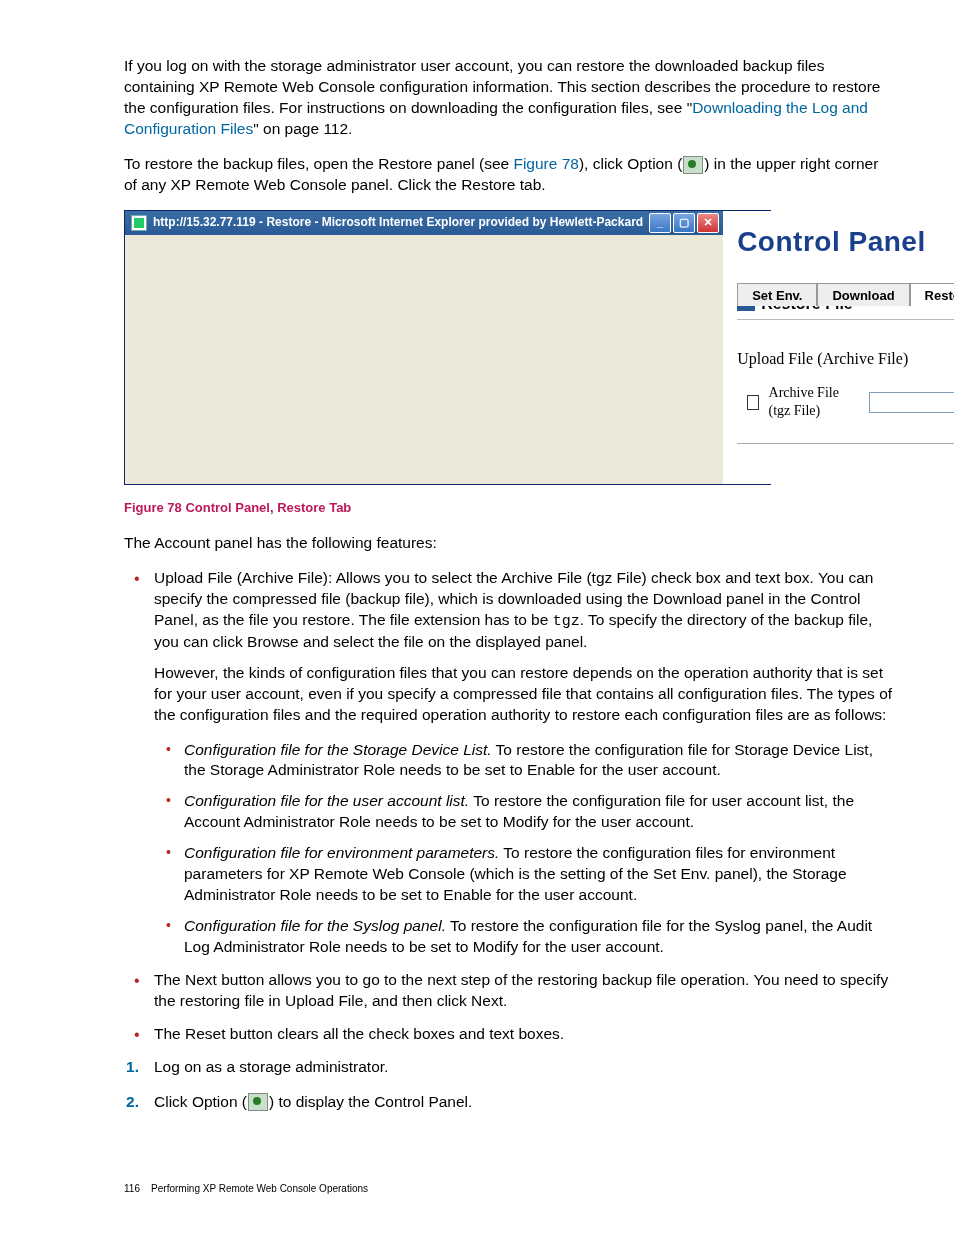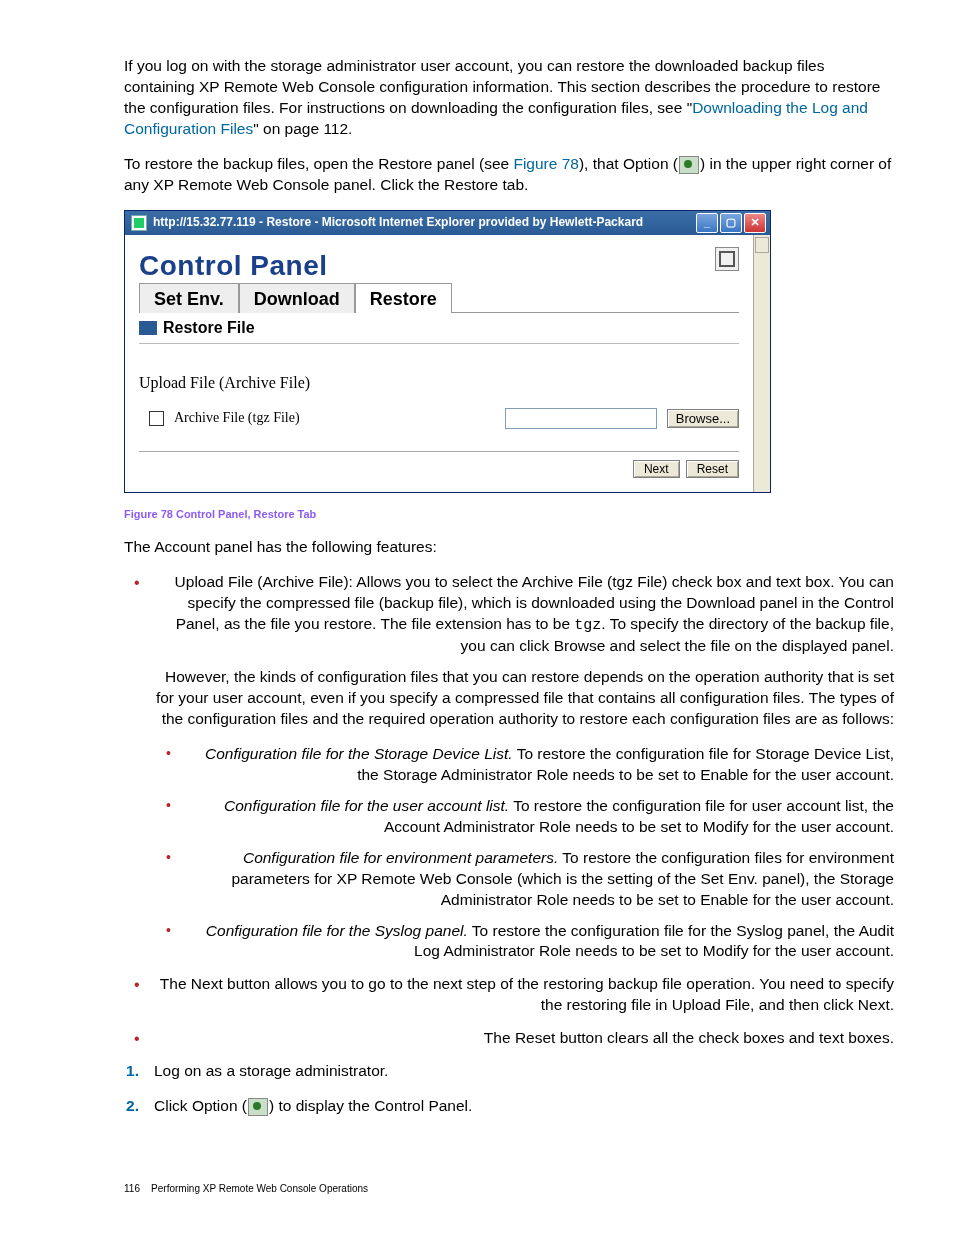--- a/index.html
+++ b/index.html
@@ -25,21 +25,20 @@
 
   
   .screenshot-wrap {
     margin: 6px 0 8px 0;
   }
   .ie-window {
     width: 645px;
     border: 1px solid #0a246a;
     background: #ece9d8;
     display: flex;
-    flex-direction: column;
   }
   .ie-titlebar {
     height: 24px;
     background: linear-gradient(#3a6ea5,#2a5a95);
     display: flex;
     align-items: center;
     padding: 0 4px 0 6px;
     gap: 6px;
   }
   .ie-title-ic {
@@ -78,44 +77,44 @@
     display:flex; justify-content:space-between; align-items:flex-start;
   }
   .cp-opticon {
     width:22px; height:22px; border:1px solid #888; background:#f0f0f0; display:flex; align-items:center; justify-content:center;
   }
   .cp-opticon::before { content:""; width:12px; height:12px; border:2px solid #555; }
   .cp-tabs {
     display:flex; align-items:flex-end; height:22px; border-bottom:1px solid #999; gap:0;
   }
   .cp-tab {
-    font-size:18px; font-weight:bold; padding:3px 14px 2px 14px; border:1px solid #999; border-bottom:none; background:#eee; position:relative; top:1px;
+    font-size:13px; font-weight:bold; padding:3px 14px 2px 14px; border:1px solid #999; border-bottom:none; background:#eee; position:relative; top:18px;
   }
   .cp-tab.active { background:#fff; }
   .cp-subtab-row { display:flex; align-items:center; margin-top:4px; }
   .cp-subtab-swatch { width:18px; height:14px; background:#2a5a95; margin-right:6px; }
   .cp-subtab-label { font-size:16px; font-weight:bold; }
   .cp-rule { border:0; border-top:1px solid #bbb; margin:4px 0 28px 0; }
 
   .cp-section-title { font-size:16px; font-family: Georgia, 'Times New Roman', serif; margin-bottom:10px; }
   .cp-row {
     display:flex; align-items:center; gap:10px; padding:4px 0 10px 10px;
   }
   .cp-check { width:13px; height:13px; border:1px solid #333; background:#fff; display:inline-block; }
   .cp-check-label { font-size:14px; font-family: Georgia, 'Times New Roman', serif; margin-right: auto; }
   .cp-file-input { width:150px; height:19px; border:1px solid #7f9db9; background:#fff; }
   .cp-browse { font-size:13px; padding:1px 8px; background:#ece9d8; border:1px solid #7f7f7f; box-shadow: inset 1px 1px #fff, inset -1px -1px #aca899; }
   .cp-hr2 { border:0; border-top:1px solid #aaa; margin:12px 0 8px 0; }
   .cp-btn-row { display:flex; justify-content:flex-end; gap:6px; }
   .cp-btn { font-size:12px; padding:1px 10px; background:#ece9d8; border:1px solid #7f7f7f; box-shadow: inset 1px 1px #fff, inset -1px -1px #aca899; }
 
-  .fig-caption { color:#8b5cf6; font-weight:bold; font-size:11px; margin: 14px 0 16px 0; }
+  .fig-caption { color:#be185d; font-weight:bold; font-size:13px; margin: 14px 0 16px 0; }
 
   
-  ul.redbul { list-style:none; padding:0; margin:0 0 8px 0;text-align:right; }
+  ul.redbul { list-style:none; padding:0; margin:0 0 8px 0; }
   ul.redbul > li { position:relative; padding-left:30px; margin-bottom:12px; }
   ul.redbul > li::before { content:"•"; color:#b22; position:absolute; left:10px; top:0; font-size:16px; }
 
   ul.subbul { list-style:none; padding:0; margin: 10px 0 0 0; }
   ul.subbul > li { position:relative; padding-left:30px; margin-bottom:10px; }
   ul.subbul > li::before { content:"•"; color:#b22; position:absolute; left:12px; top:0; font-size:14px; }
 
   ol.numlist { list-style:none; padding:0; margin:8px 0 0 0; counter-reset: step; }
   ol.numlist > li { position:relative; padding-left:30px; margin-bottom:14px; counter-increment: step; }
   ol.numlist > li::before { content: counter(step) "."; color:#0066a1; font-weight:bold; position:absolute; left:2px; top:0; }
@@ -133,21 +132,21 @@
 </style>
 </head>
 <body>
 <div class="page">
 
 <p>
   <span>If you log on with the storage administrator user account, you can restore the downloaded backup files containing XP Remote Web Console configuration information. This section describes the procedure to restore the configuration files. For instructions on downloading the configuration files, see "</span><span class="link">Downloading the Log and Configuration Files</span><span>" on page 112.</span>
 </p>
 
 <p>
-  <span>To restore the backup files, open the Restore panel (see </span><span class="link">Figure 78</span><span>), that </span><span class="bold">Option</span><span> (</span><span class="inline-icon"></span><span>) in the upper right corner of any XP Remote Web Console panel. Click the </span><span class="bold">Restore</span><span> tab.</span>
+  <span>To restore the backup files, open the Restore panel (see </span><span class="link">Figure 78</span><span>), click </span><span class="bold">Option</span><span> (</span><span class="inline-icon"></span><span>) in the upper right corner of any XP Remote Web Console panel. Click the </span><span class="bold">Restore</span><span> tab.</span>
 </p>
 
 <div class="screenshot-wrap">
   <div class="ie-window">
     <div class="ie-titlebar">
       <span class="ie-title-ic"></span>
       <span class="ie-title">http://15.32.77.119 - Restore - Microsoft Internet Explorer provided by Hewlett-Packard</span>
       <div class="ie-btns">
         <div class="ie-btn ie-min">_</div>
         <div class="ie-btn ie-max">▢</div>

